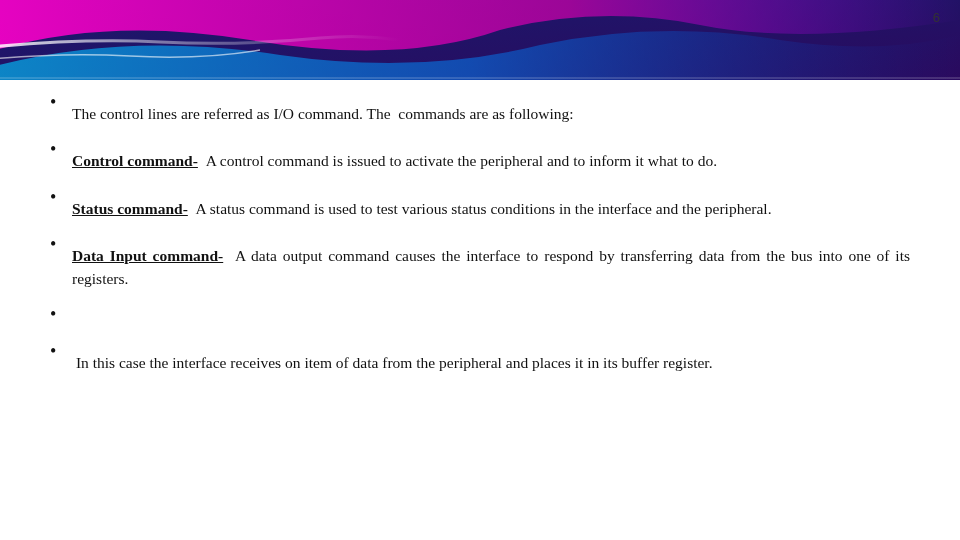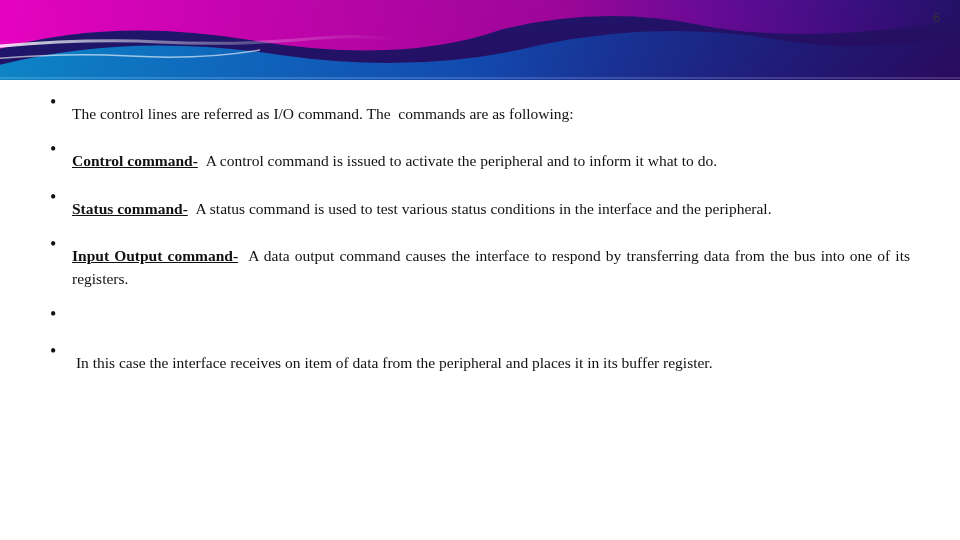--- a/index.html
+++ b/index.html
@@ -146,21 +146,21 @@
       <span class="bullet">•</span>
       <span class="text">
         <span class="underline-bold">Status command-</span>
         &nbsp;A status command is used to test various status conditions in the interface and the peripheral.
       </span>
     </li>
 
     <li>
       <span class="bullet">•</span>
       <span class="text">
-        <span class="underline-bold">Input Output command-</span>
+        <span class="underline-bold">Data Input command-</span>
         &nbsp;A data output command causes the interface to respond by transferring data from the bus into one of its registers.
       </span>
     </li>
 
     <li>
       <span class="bullet">•</span>
     </li>
 
     <li>
       <span class="bullet">•</span>

